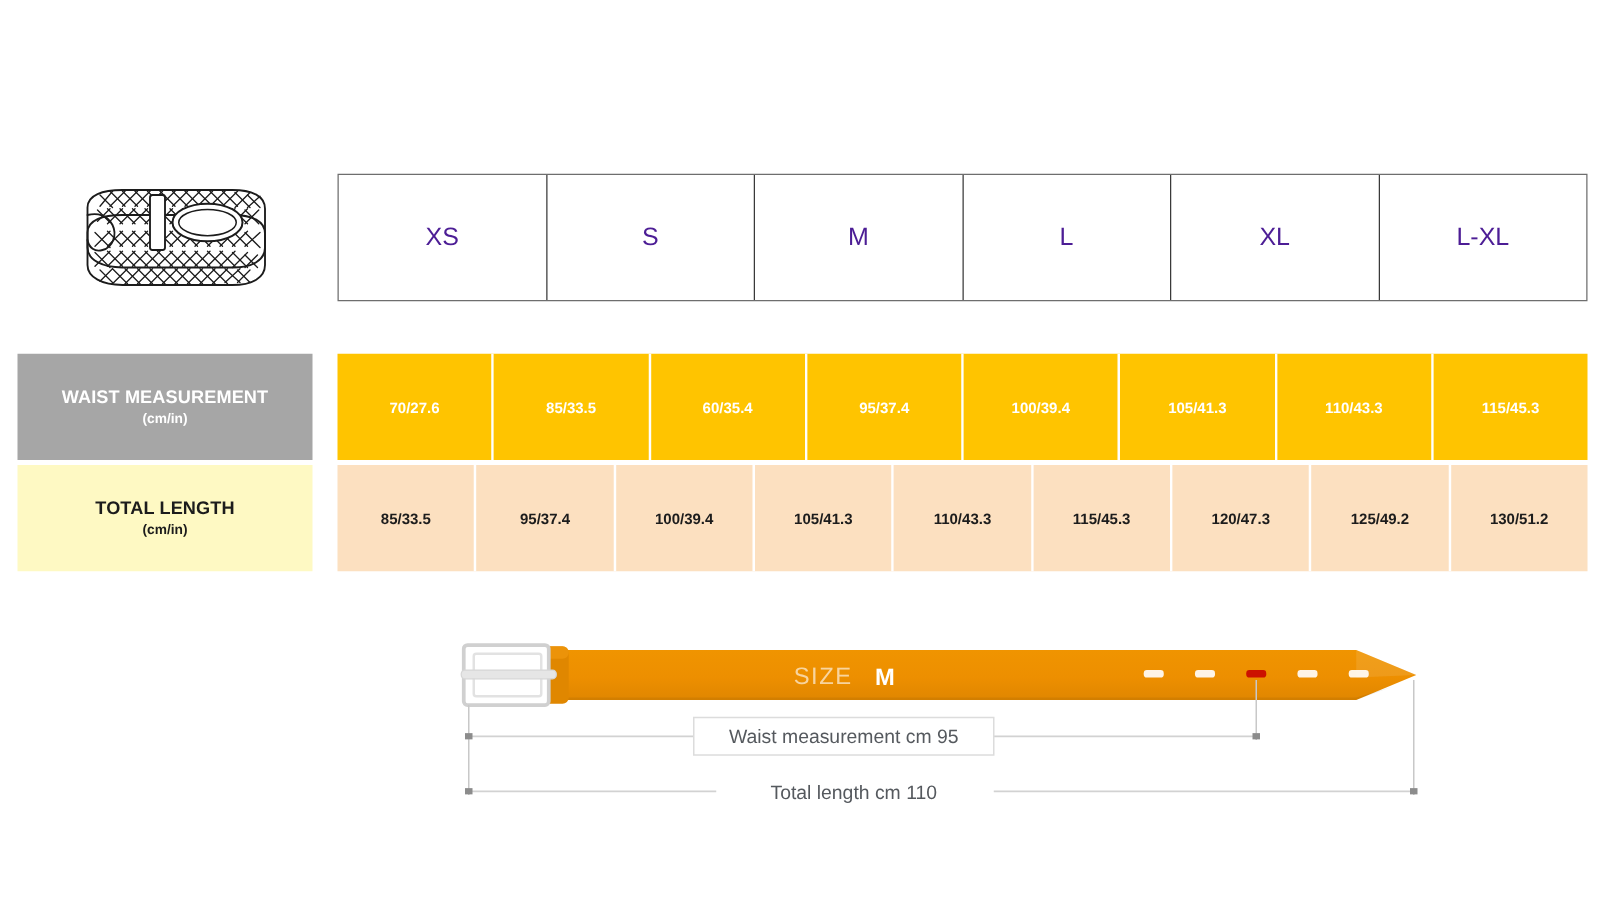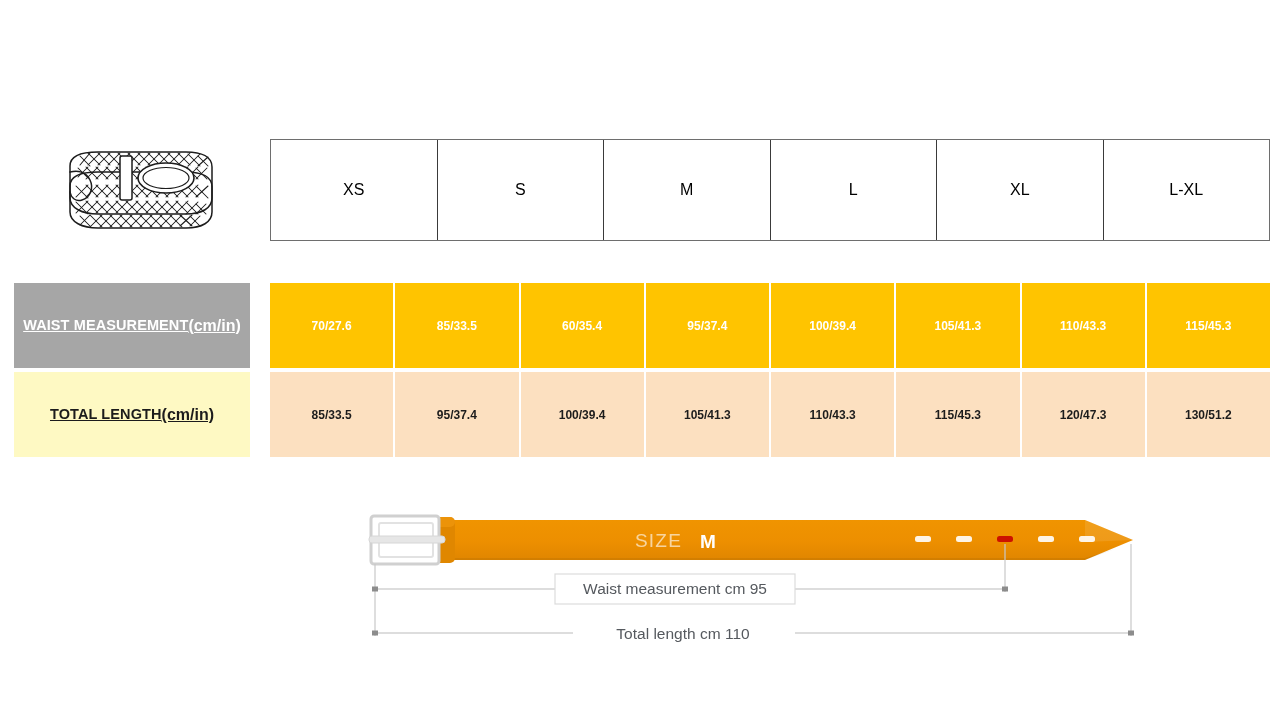--- a/index.html
+++ b/index.html
@@ -37,22 +37,22 @@
     box-sizing: border-box;
     background: #ffffff;
   }
   .size-header-cell {
     flex: 1 1 0;
     display: flex;
     align-items: center;
     justify-content: center;
     border-right: 1.2px solid #3a3a3a;
     box-sizing: border-box;
-    font-size: 16px;
-    color: #000000;
+    font-size: 20px;
+    color: #4c1d95;
     font-weight: 400;
   }
   .size-header-cell:last-child { border-right: none; }
 
   
   .row-block {
     position: absolute;
     left: 0;
     width: 1280px;
     display: flex;
@@ -60,42 +60,41 @@
   .row-waist { top: 283px; height: 85px; }
   .row-length { top: 372px; height: 85px; }
 
   .row-label {
     position: absolute;
     left: 14px;
     width: 236px;
     height: 100%;
     box-sizing: border-box;
     display: flex;
-    flex-direction: row;
+    flex-direction: column;
     align-items: center;
     justify-content: center;
     text-align: center;
     line-height: 1.33;
-    text-decoration: underline;
   }
   .row-label.waist {
     background: #a6a6a6;
     color: #ffffff;
   }
   .row-label.length {
     background: #fef9c3;
     color: #1c1c1c;
   }
   .row-label .l1 {
     font-size: 14.5px;
     font-weight: 700;
     letter-spacing: 0.1px;
   }
   .row-label .l2 {
-    font-size: 16px;
+    font-size: 11px;
     font-weight: 700;
   }
 
   .row-cells {
     position: absolute;
     left: 270px;
     width: 1000px;
     height: 100%;
     display: flex;
   }
@@ -223,20 +222,21 @@
     <span class="l2">(cm/in)</span>
   </div>
   <div class="row-cells length">
     <div class="cell">85/33.5</div>
     <div class="cell">95/37.4</div>
     <div class="cell">100/39.4</div>
     <div class="cell">105/41.3</div>
     <div class="cell">110/43.3</div>
     <div class="cell">115/45.3</div>
     <div class="cell">120/47.3</div>
+    <div class="cell">125/49.2</div>
     <div class="cell">130/51.2</div>
   </div>
 </div>
 
 <div class="belt-diagram">
   <svg viewBox="0 0 800 150" width="800" height="150" xmlns="http://www.w3.org/2000/svg">
     <defs>
       <linearGradient id="beltShade" x1="0" y1="0" x2="0" y2="1">
         <stop offset="0%" stop-color="#f09400"></stop>
         <stop offset="55%" stop-color="#ed8f00"></stop>

